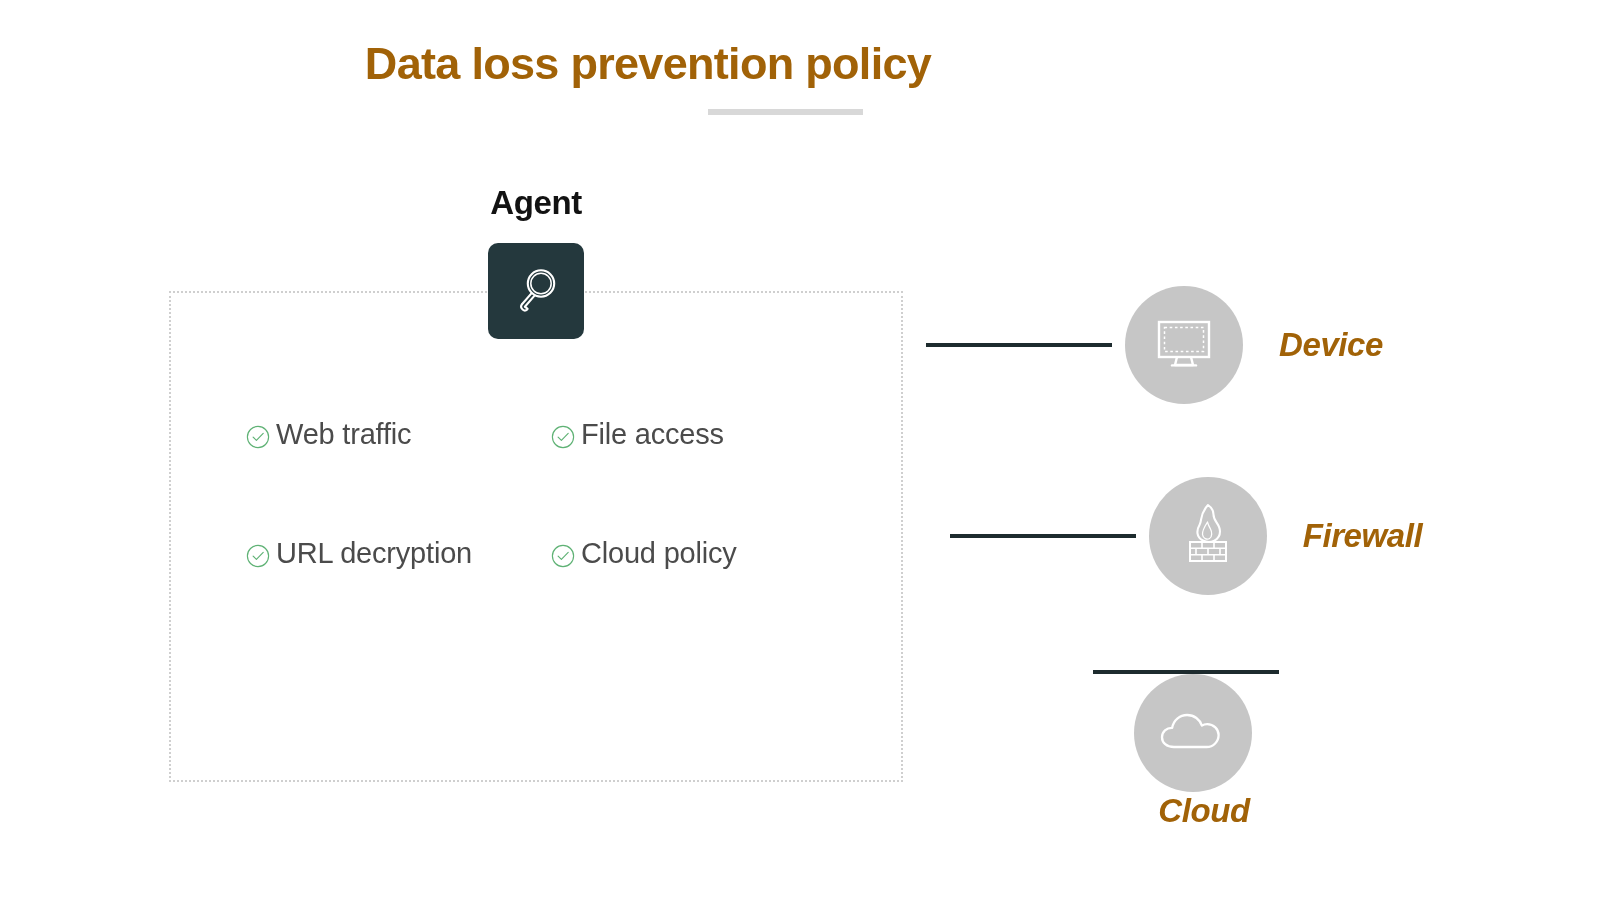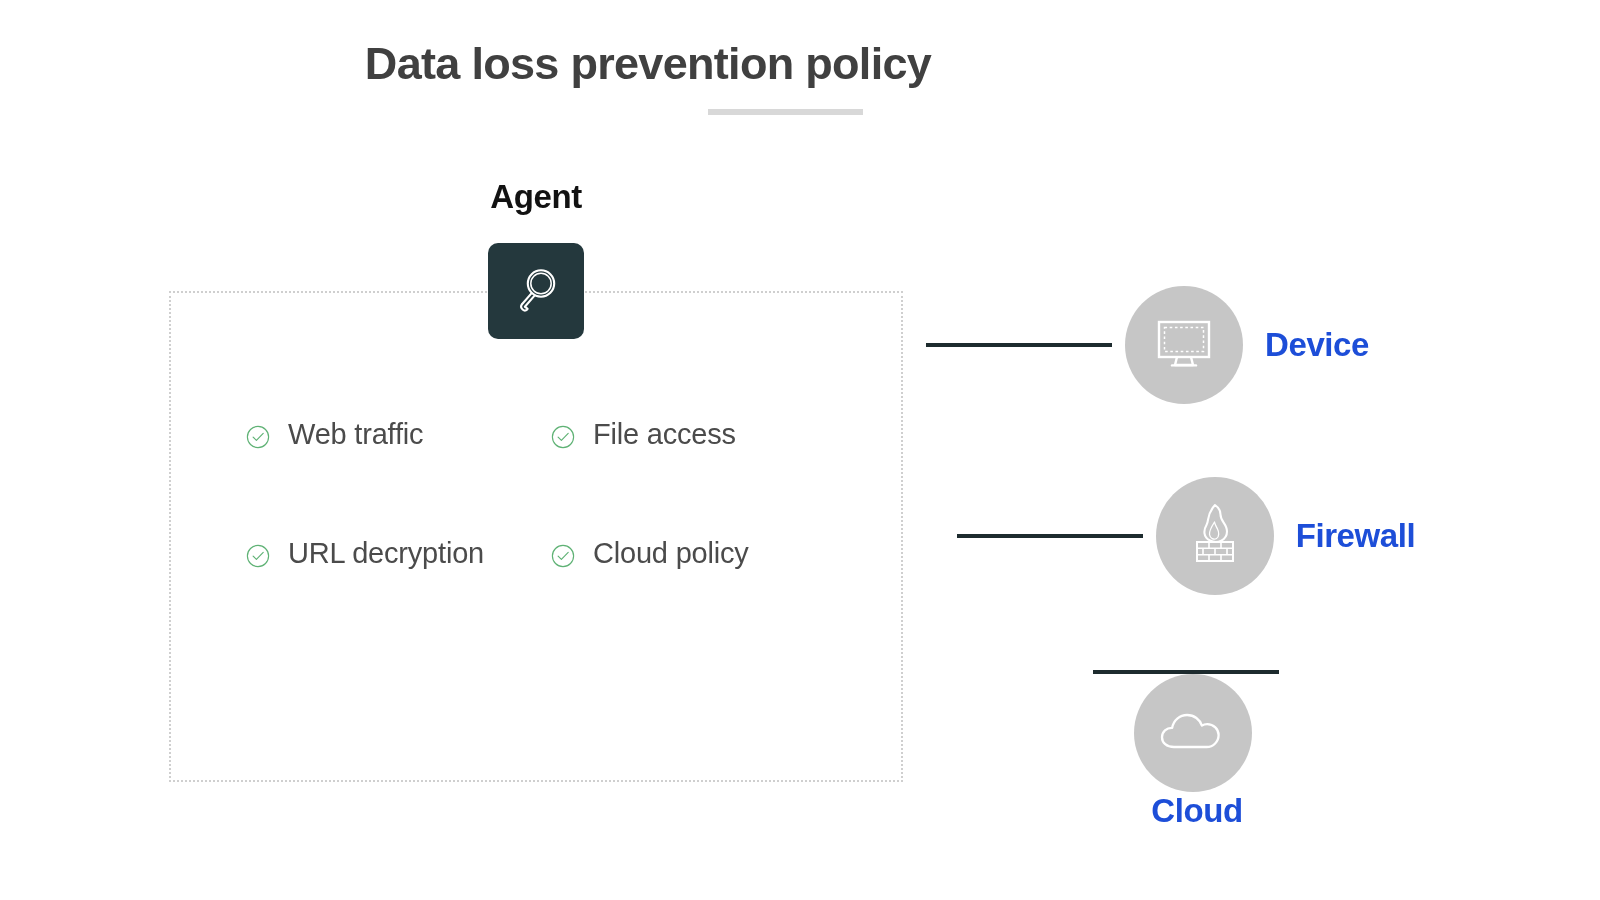--- a/index.html
+++ b/index.html
@@ -19,35 +19,35 @@
   
   #page-title {
     position: absolute;
     top: 38px;
     left: 0;
     width: 1296px;
     text-align: center;
     font-size: 45px;
     font-weight: bold;
     letter-spacing: -0.7px;
-    color: #404040;
+    color: #a16207;
   }
   #title-underline {
     position: absolute;
     top: 109px;
     left: 708px;
     width: 155px;
     height: 6px;
     background: #d8d8d8;
   }
 
   
   #agent-label {
     position: absolute;
-    top: 178px;
+    top: 184px;
     left: 390px;
     width: 292px;
     text-align: center;
     font-size: 33px;
     font-weight: bold;
     letter-spacing: -0.4px;
     color: #121212;
   }
   #agent-icon-box {
     position: absolute;
@@ -79,21 +79,21 @@
     left: 246px;
     top: 420px;
     width: 620px;
     display: grid;
     grid-template-columns: 305px 305px;
     grid-auto-rows: 119px;
   }
   .capability-item {
     display: flex;
     align-items: flex-start;
-    gap: 18px;
+    gap: 6px;
   }
   .check-icon {
     flex: 0 0 auto;
     margin-top: 5px;
   }
   .capability-label {
     font-size: 29px;
     color: #4b4b4b;
     letter-spacing: -0.2px;
     line-height: 1;
@@ -123,26 +123,27 @@
     width: 118px;
     height: 118px;
     border-radius: 50%;
     background: #c6c6c6;
     display: flex;
     align-items: center;
     justify-content: center;
     margin-left: 13px;
   }
   .node-label {
-    margin-left: 22px;
+    margin-left: 36px;
     font-size: 33px;
     font-weight: bold;
     letter-spacing: -0.4px;
-    color: #1d4ed8;
+    color: #a16207;
     white-space: nowrap;
+    font-style: italic;
   }
 </style>
 </head>
 <body>
 
 <div id="page-title">Data loss prevention policy</div>
 <div id="title-underline"></div>
 
 <div id="agent-label">Agent</div>
 

